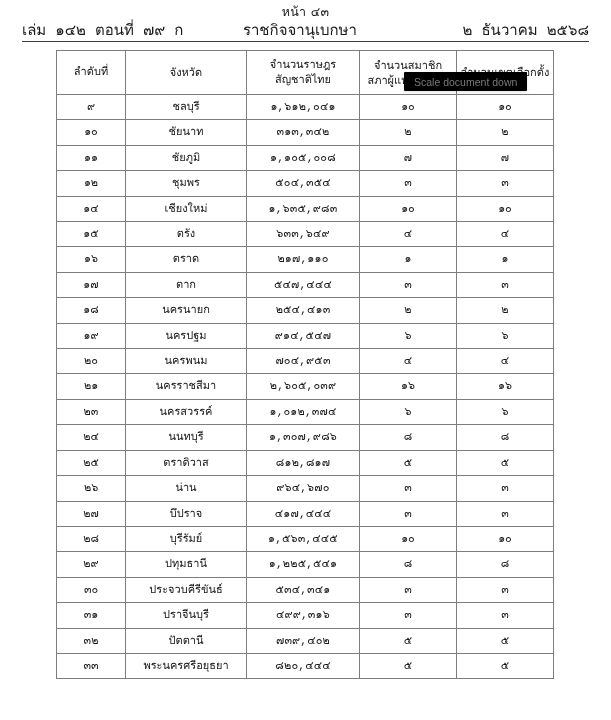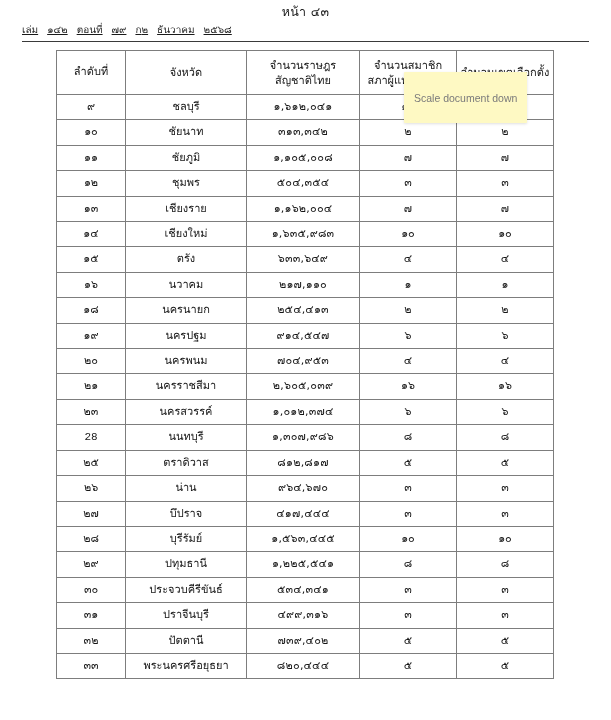--- a/index.html
+++ b/index.html
@@ -33,22 +33,21 @@
     letter-spacing: 0.3px;
   }
   .header-line {
     position: absolute;
     top: 20px;
     left: 22px;
     width: 567px;
     height: 19px;
     display: flex;
     align-items: center;
-    font-size: 10px;
-    text-decoration: underline;
+    font-size: 15px;
   }
   .hl-left {
     display: flex;
     gap: 9px;
     white-space: nowrap;
   }
   .hl-center {
     flex: 1;
     text-align: center;
     padding-right: 46px;
@@ -94,37 +93,37 @@
     height: 43px;
     line-height: 15px;
     font-size: 11px;
   }
   table.reg tbody td {
     height: 24.4px;
     line-height: 24.4px;
   }
   .c-no     { width: 68px; font-family: Liberation Mono, monospace; }
   .c-prov   { width: 120px; }
-  .c-pop    { width: 112px; }
+  .c-pop    { width: 112px; font-family: Liberation Mono, monospace; }
   .c-mp     { width: 96px; margin-top: 8px; }
   .c-dist   { width: 96px; }
 
   td.prov-name { font-size: 11.5px; }
   td.pop-val   { font-size: 11px; letter-spacing: 0.2px; margin-left: 8px; }
 
   
   .tooltip {
     position: absolute;
     left: 404px;
     top: 72px;
     height: 19px;
-    padding: 16px 10px;
+    padding: 0 10px;
     display: flex;
     align-items: center;
-    background: #fef9c3;
+    background: #000000;
     color: #7a7a7a;
     font-size: 10.5px;
     font-family: "Liberation Sans", sans-serif;
     white-space: nowrap;
     border-radius: 1px;
     box-shadow: 0 1px 3px rgba(0,0,0,0.13);
     z-index: 20;
   }
 </style>
 </head>
@@ -133,20 +132,21 @@
 <div class="doc-header">
   <div class="page-no">หน้า ๔๓</div>
   <div class="header-line">
     <div class="hl-left">
       <span>เล่ม</span>
       <span>๑๔๒</span>
       <span>ตอนที่</span>
       <span>๗๙</span>
       <span>ก</span>
     </div>
+    <div class="hl-center">ราชกิจจานุเบกษา</div>
     <div class="hl-right">
       <span>๒</span>
       <span>ธันวาคม</span>
       <span>๒๕๖๘</span>
     </div>
   </div>
   <div class="rule"></div>
 </div>
 
 <div class="table-wrap">
@@ -195,46 +195,46 @@
           <td class="c-dist">๗</td>
         </tr>
         <tr>
           <td class="c-no">๑๒</td>
           <td class="c-prov prov-name">ชุมพร</td>
           <td class="c-pop pop-val">๕๐๔,๓๕๔</td>
           <td class="c-mp">๓</td>
           <td class="c-dist">๓</td>
         </tr>
         <tr>
-          <td class="c-no">๑๓</td>
-          <td class="c-prov prov-name">เชียงราย</td>
-          <td class="c-pop pop-val">๑,๑๖๒,๐๐๔</td>
-          <td class="c-mp">๗</td>
-          <td class="c-dist">๗</td>
-        </tr>
-        <tr>
           <td class="c-no">๑๔</td>
           <td class="c-prov prov-name">เชียงใหม่</td>
           <td class="c-pop pop-val">๑,๖๓๕,๙๘๓</td>
           <td class="c-mp">๑๐</td>
           <td class="c-dist">๑๐</td>
         </tr>
         <tr>
           <td class="c-no">๑๕</td>
           <td class="c-prov prov-name">ตรัง</td>
           <td class="c-pop pop-val">๖๓๓,๖๔๙</td>
           <td class="c-mp">๔</td>
           <td class="c-dist">๔</td>
         </tr>
         <tr>
           <td class="c-no">๑๖</td>
-          <td class="c-prov prov-name">นวาคม</td>
+          <td class="c-prov prov-name">ตราด</td>
           <td class="c-pop pop-val">๒๑๗,๑๑๐</td>
           <td class="c-mp">๑</td>
           <td class="c-dist">๑</td>
+        </tr>
+        <tr>
+          <td class="c-no">๑๗</td>
+          <td class="c-prov prov-name">ตาก</td>
+          <td class="c-pop pop-val">๕๔๗,๔๔๔</td>
+          <td class="c-mp">๓</td>
+          <td class="c-dist">๓</td>
         </tr>
         <tr>
           <td class="c-no">๑๘</td>
           <td class="c-prov prov-name">นครนายก</td>
           <td class="c-pop pop-val">๒๕๔,๔๑๓</td>
           <td class="c-mp">๒</td>
           <td class="c-dist">๒</td>
         </tr>
         <tr>
           <td class="c-no">๑๙</td>
@@ -258,21 +258,21 @@
           <td class="c-dist">๑๖</td>
         </tr>
         <tr>
           <td class="c-no">๒๓</td>
           <td class="c-prov prov-name">นครสวรรค์</td>
           <td class="c-pop pop-val">๑,๐๑๒,๓๗๔</td>
           <td class="c-mp">๖</td>
           <td class="c-dist">๖</td>
         </tr>
         <tr>
-          <td class="c-no">28</td>
+          <td class="c-no">๒๔</td>
           <td class="c-prov prov-name">นนทบุรี</td>
           <td class="c-pop pop-val">๑,๓๐๗,๙๘๖</td>
           <td class="c-mp">๘</td>
           <td class="c-dist">๘</td>
         </tr>
         <tr>
           <td class="c-no">๒๕</td>
           <td class="c-prov prov-name">ตราดิวาส</td>
           <td class="c-pop pop-val">๘๑๒,๘๑๗</td>
           <td class="c-mp">๕</td>

